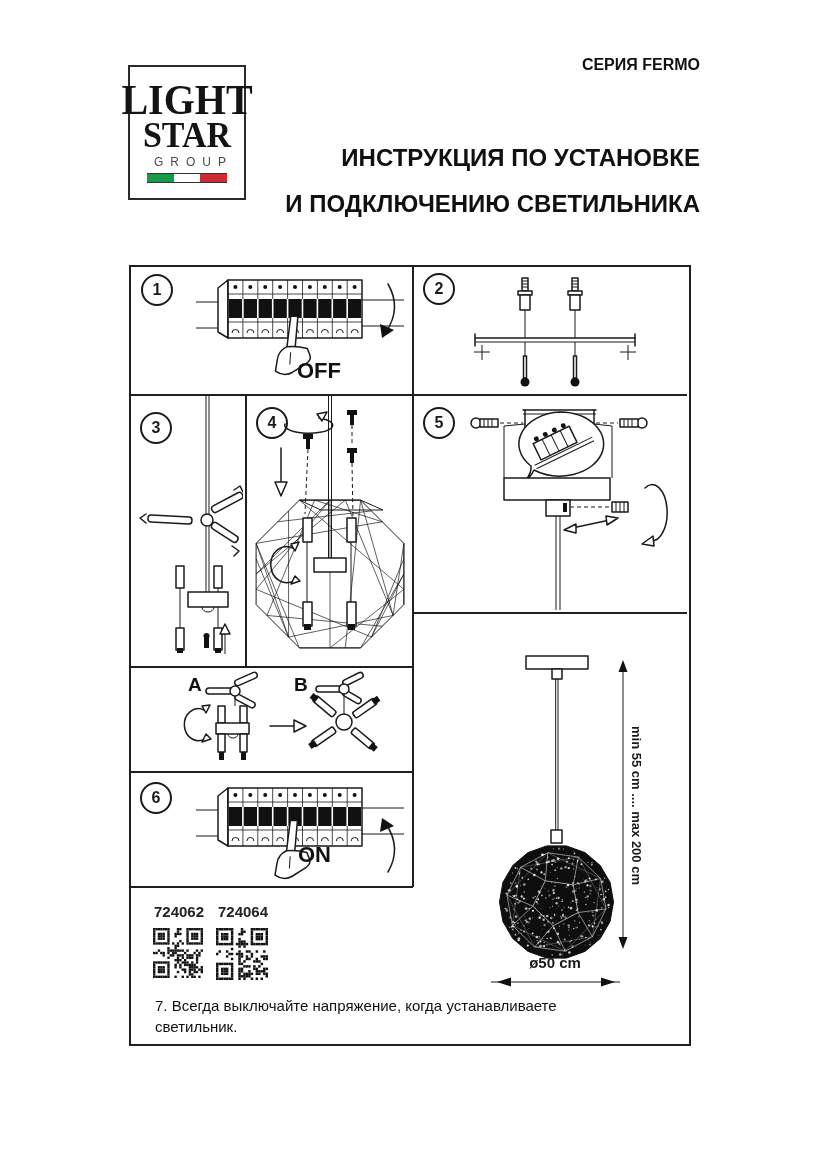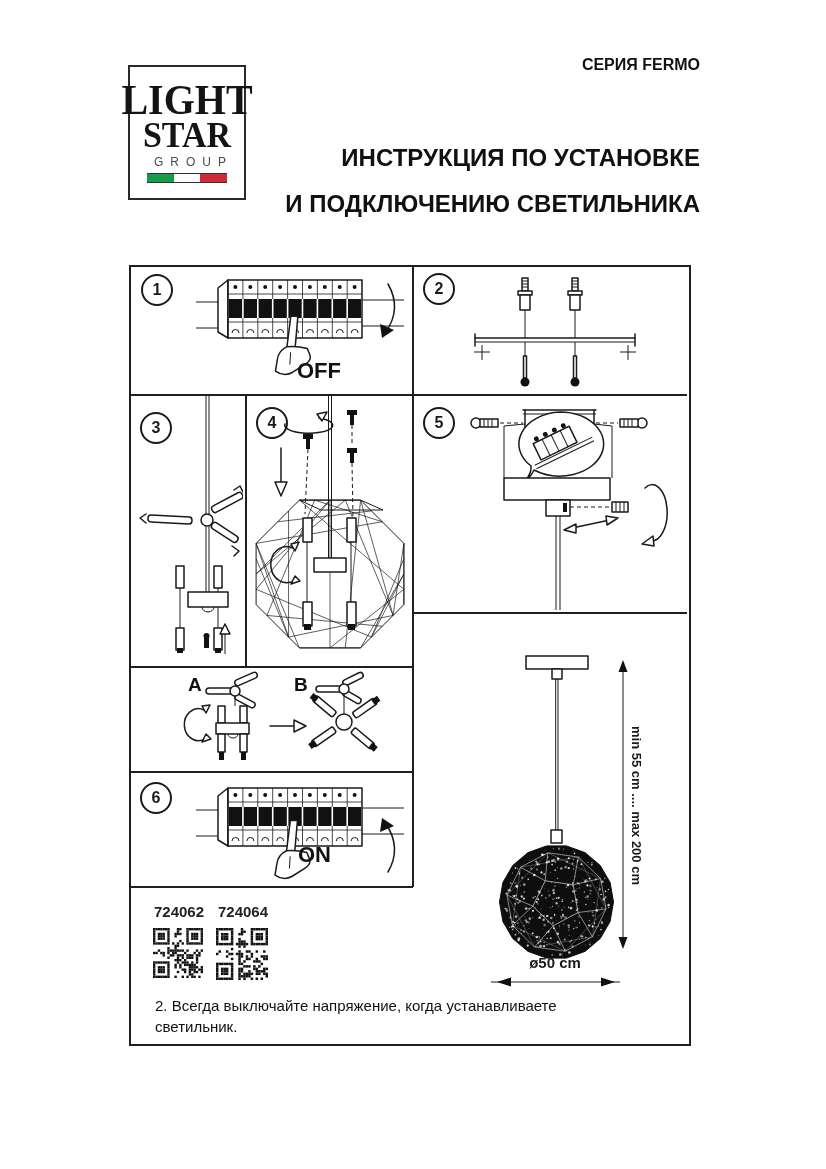--- a/index.html
+++ b/index.html
@@ -1239,17 +1239,17 @@
       <rect x="19" y="17" width="1" height="1" fill="#111"></rect>
       <rect x="19" y="18" width="1" height="1" fill="#111"></rect>
       <rect x="20" y="11" width="1" height="1" fill="#111"></rect>
       <rect x="20" y="12" width="1" height="1" fill="#111"></rect>
       <rect x="20" y="16" width="1" height="1" fill="#111"></rect>
       <rect x="20" y="18" width="1" height="1" fill="#111"></rect>
       <rect x="20" y="19" width="1" height="1" fill="#111"></rect>
     </svg>
 
   <div class="abs" id="notes" style="left:155px;top:995px;width:470px;">
-    <div>2. Всегда выключайте напряжение, когда устанавливаете светильник.</div>
+    <div>7. Всегда выключайте напряжение, когда устанавливаете светильник.</div>
   </div>
 
 
 </div>
 
 </body></html>

